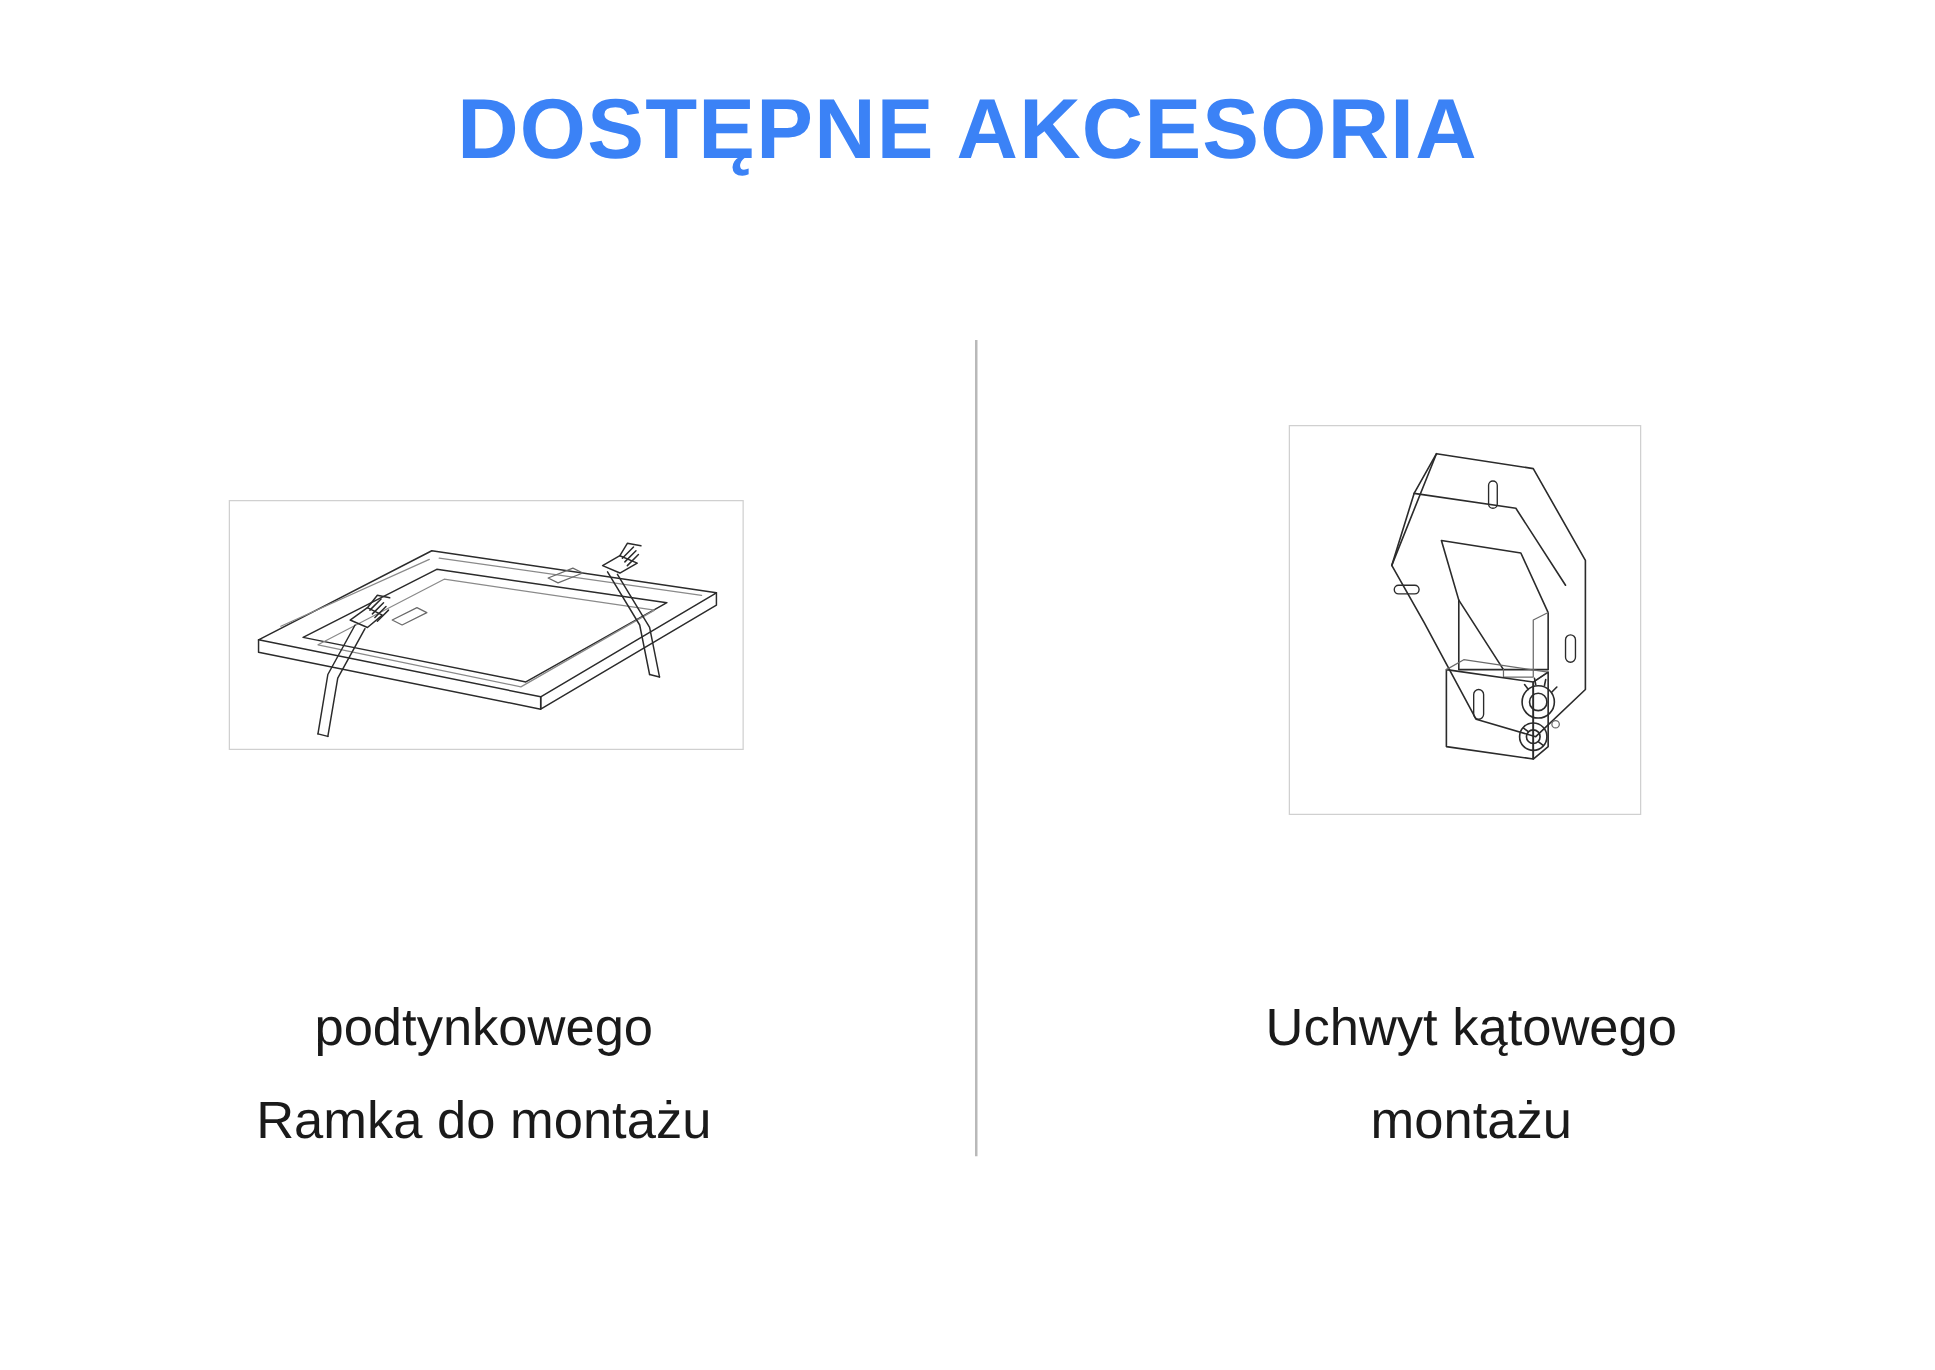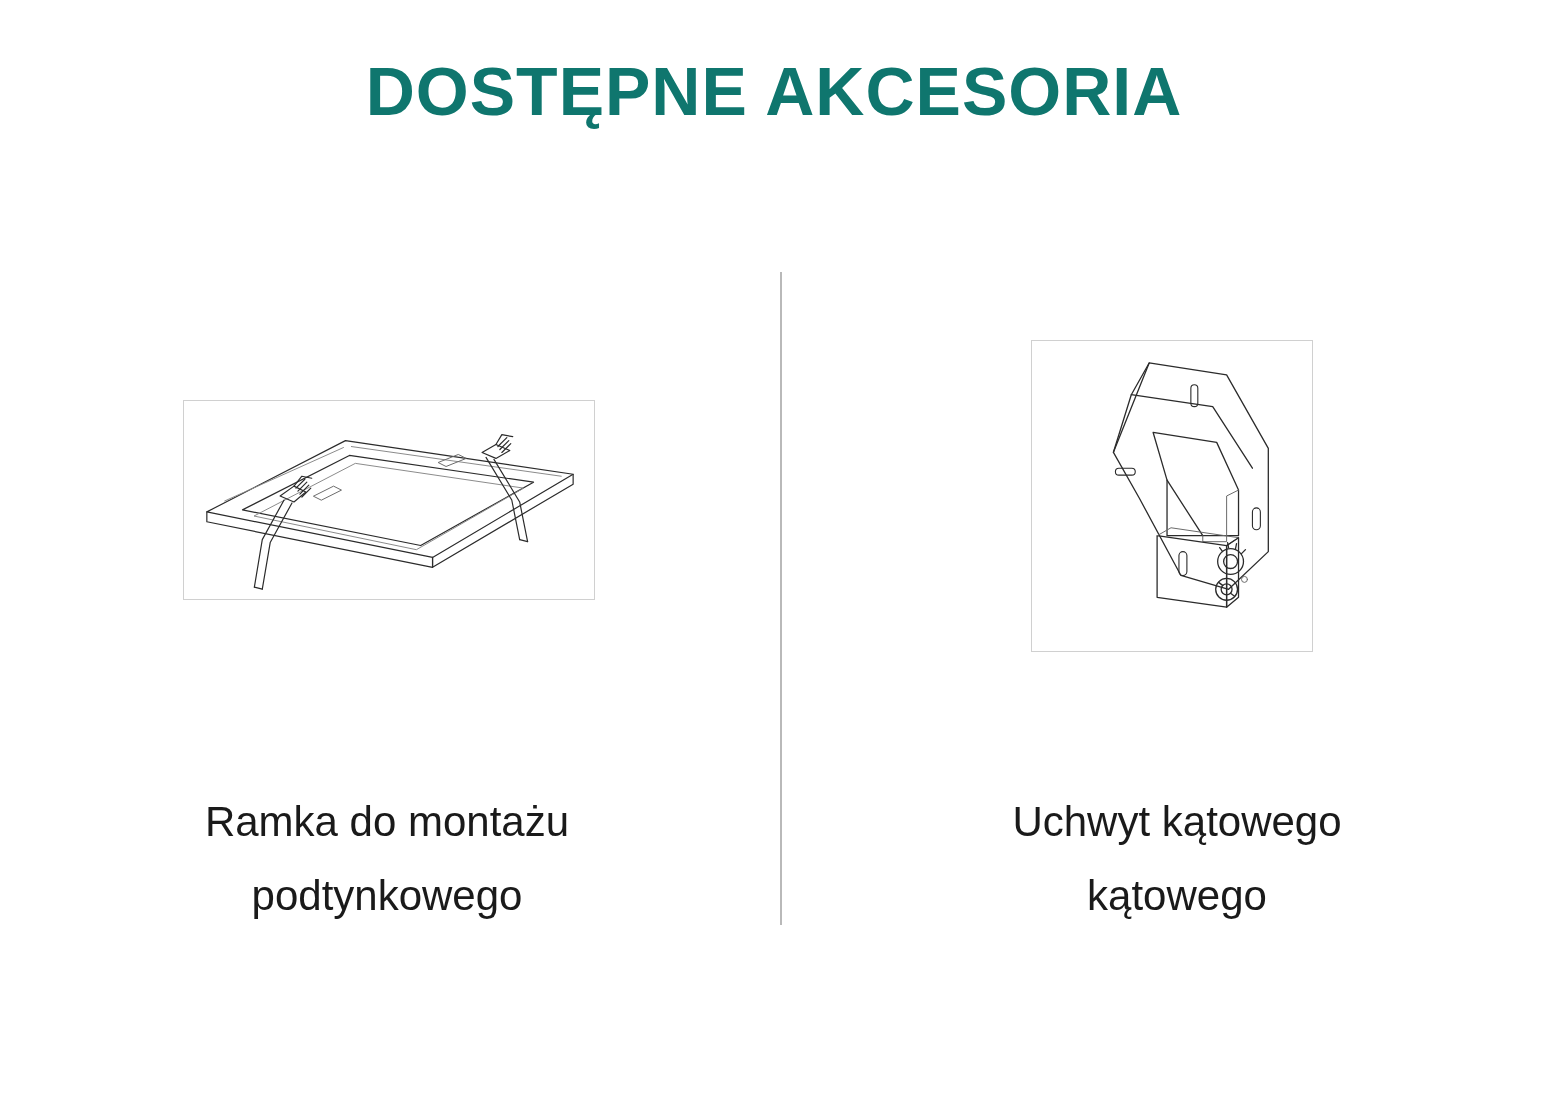--- a/index.html
+++ b/index.html
@@ -17,29 +17,29 @@
   }
 
   .page {
     position: relative;
     width: 1548px;
     height: 1096px;
   }
 
   .page-title {
     position: absolute;
-    top: 56px;
+    top: 68px;
     left: 0;
     width: 1548px;
     text-align: center;
     font-size: 68px;
     font-weight: bold;
     letter-spacing: 1px;
     line-height: 1.05;
-    color: #0f766e;
+    color: #3b82f6;
   }
 
   .divider {
     position: absolute;
     left: 780px;
     top: 272px;
     width: 2px;
     height: 653px;
     background: #b9b9b9;
   }
@@ -157,22 +157,22 @@
             <path d="M304,57 L330,100 L338,140"></path>
             <path d="M312,59 L338,102 L346,142"></path>
             <path d="M338,140 L346,142"></path>
           </g>
 
           <path d="M130,96 L150,86 L158,90 L138,100 Z" stroke="#6a6a6a" stroke-width="1"></path>
           <path d="M256,62 L276,54 L284,58 L264,66 Z" stroke="#6a6a6a" stroke-width="1"></path>
         </svg>
       </div>
       <div class="caption">
+        <div>podtynkowego</div>
         <div>Ramka do montażu</div>
-        <div>podtynkowego</div>
       </div>
     </div>
 
     <div class="col col-right">
       <div class="fig-box">
         <svg viewBox="0 0 282 312" xmlns="http://www.w3.org/2000/svg" fill="none" stroke="#2b2b2b" stroke-width="1.3" stroke-linejoin="round" stroke-linecap="round">
 
           <polygon points="118,22 196,34 238,108 238,212 198,250 150,236 108,158 82,112"></polygon>
 
           <path d="M118,22 L100,54 L82,112"></path>
@@ -206,18 +206,18 @@
             <circle cx="196" cy="250" r="5.5"></circle>
             <path d="M188,243 L192,246"></path>
             <path d="M204,257 L200,254"></path>
           </g>
 
           <circle cx="214" cy="240" r="3" stroke="#6a6a6a" stroke-width="1"></circle>
         </svg>
       </div>
       <div class="caption">
         <div>Uchwyt kątowego</div>
-        <div>kątowego</div>
+        <div>montażu</div>
       </div>
     </div>
 
   </div>
 </div>
 
 </body></html>

